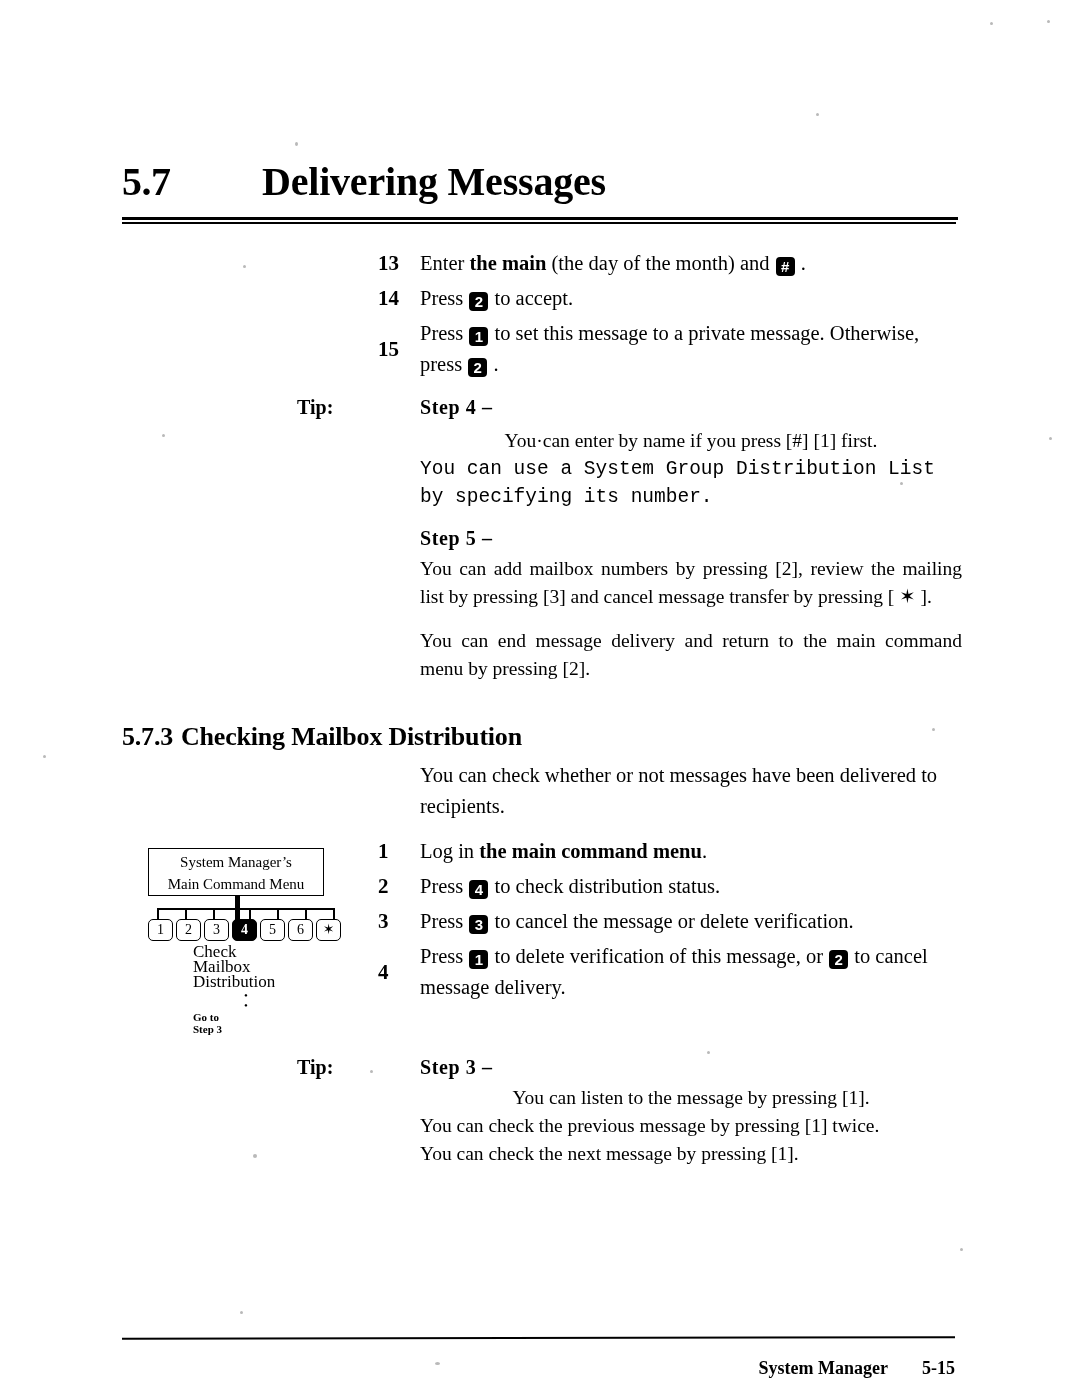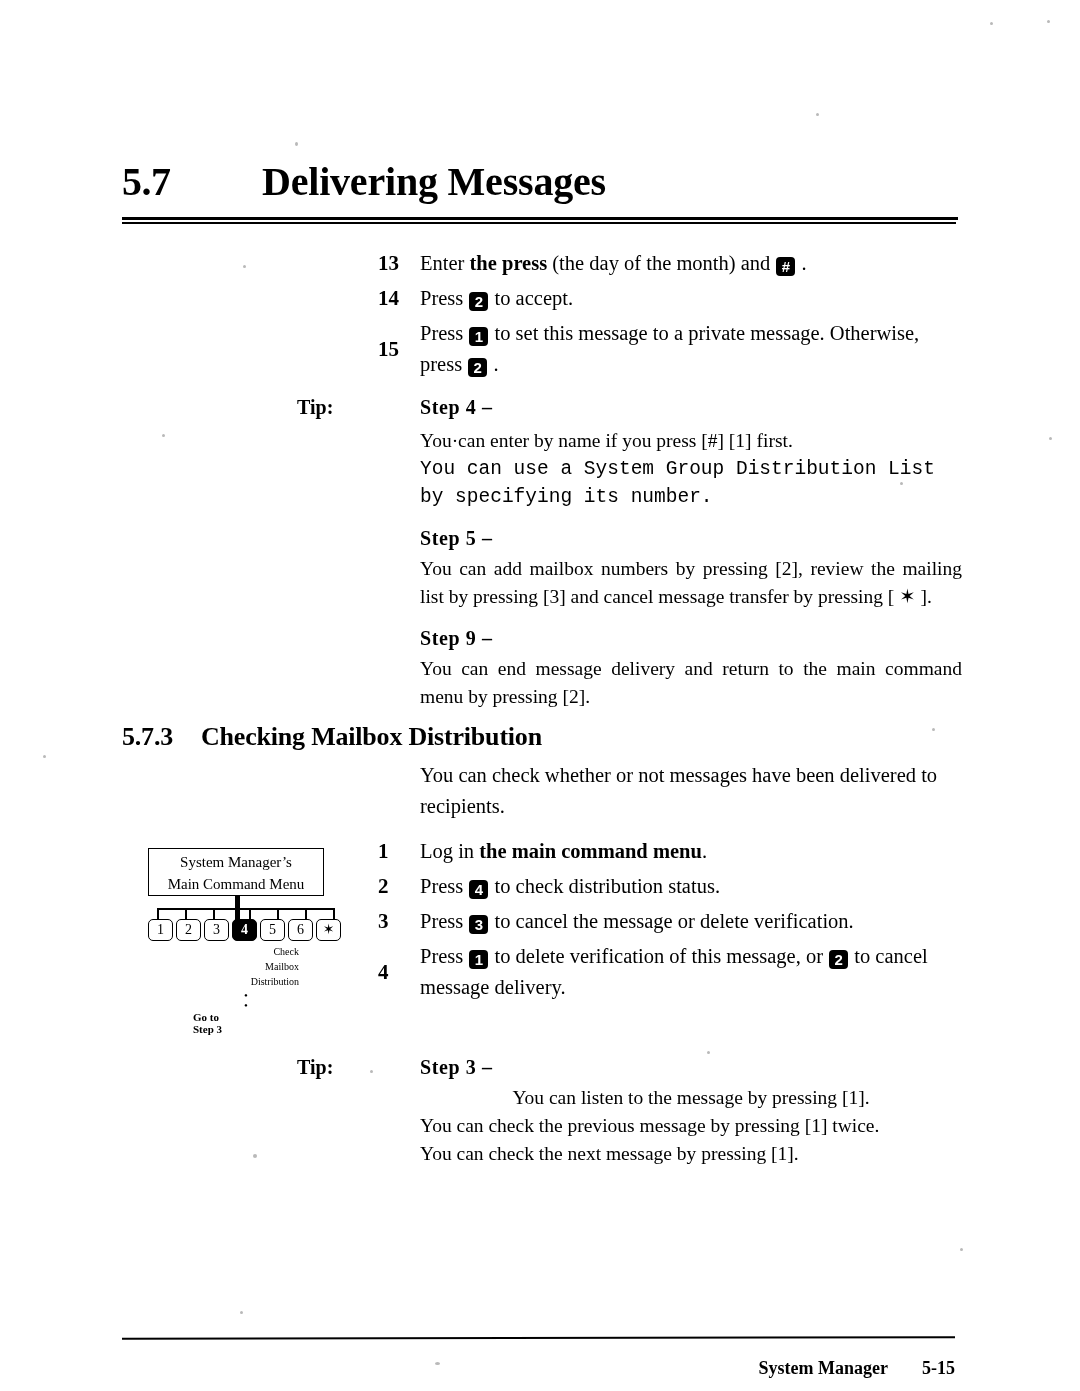--- a/index.html
+++ b/index.html
@@ -140,21 +140,21 @@
 
   
   .subsec {
     position: absolute;
     left: 122px;
     top: 722px;
     font-size: 26px;
     font-weight: bold;
     letter-spacing: -0.2px;
   }
-  .subsec .sn { margin-right: 28px; }
+  .subsec .sn { margin-right: 8px; }
 
   .intro {
     position: absolute;
     left: 420px;
     top: 760px;
     width: 544px;
     font-size: 20.5px;
     line-height: 31px;
   }
 
@@ -231,22 +231,22 @@
   .kbtn.star {
     font-family: "DejaVu Sans", sans-serif;
     font-size: 14px;
     line-height: 18px;
   }
   .dgm-caption {
     position: absolute;
     left: 53px;
     top: 99px;
     width: 106px;
-    text-align: right;
-    font-size: 10px;
+    text-align: left;
+    font-size: 17px;
     line-height: 15px;
   }
   .dgm-dots {
     position: absolute;
     left: 53px;
     top: 145px;
     width: 106px;
     text-align: center;
     font-size: 11px;
     line-height: 10px;
@@ -318,43 +318,42 @@
     <div class="title-text">Delivering Messages</div>
   </div>
   <div class="title-rule">
     <div class="r1"></div>
     <div class="r2"></div>
   </div>
 
   <div class="steps" id="steps-top" style="left:378px; top:248px; width:586px;">
       <div class="step">
         <div class="step-num">13</div>
-        <div class="step-body">Enter <b>the press</b> (the day of the month) and <span class="key hash">#</span> .</div>
+        <div class="step-body">Enter <b>the main</b> (the day of the month) and <span class="key hash">#</span> .</div>
       </div>
       <div class="step">
         <div class="step-num">14</div>
         <div class="step-body">Press <span class="key">2</span> to accept.</div>
       </div>
       <div class="step">
         <div class="step-num">15</div>
         <div class="step-body">Press <span class="key">1</span> to set this message to a private message.  Otherwise, press <span class="key">2</span> .</div>
       </div>
     </div>
 
   <div class="tip" id="tip-top" style="left:297px; top:396px; width:667px;">
     <div class="tip-label">Tip:</div>
     <div class="tip-content">
         <div class="tip-step-head">Step  4  –</div>
         <div class="tip-para">
-          <span style="display: block; text-align: left; margin-top: 8px;">You·can enter by name if you press [#] [1] first.</span>
+          <span style="display: block; text-align: center; margin-top: 8px;">You·can enter by name if you press [#] [1] first.</span>
           <span style="display: block; text-align: left; font-family: Liberation Mono, monospace;">You can use a System Group Distribution List by specifying its number.</span>
         </div>
         <div class="tip-step-head">Step  5  –</div>
         <div class="tip-para"><span>You can add mailbox numbers by pressing [2], review the mailing list by pressing [3] and cancel message transfer by pressing [ ✶ ].</span></div>
-        <div class="tip-step-head">Step  9  –</div>
         <div class="tip-para last"><span>You can end message delivery and return to the main command menu by pressing [2].</span></div>
       </div>
   </div>
 
   <div class="subsec">
     <span class="sn">5.7.3</span><span>Checking Mailbox Distribution</span>
   </div>
   <div class="intro">You can check whether or not messages have been delivered to recipients.</div>
 
   <div class="diagram">

